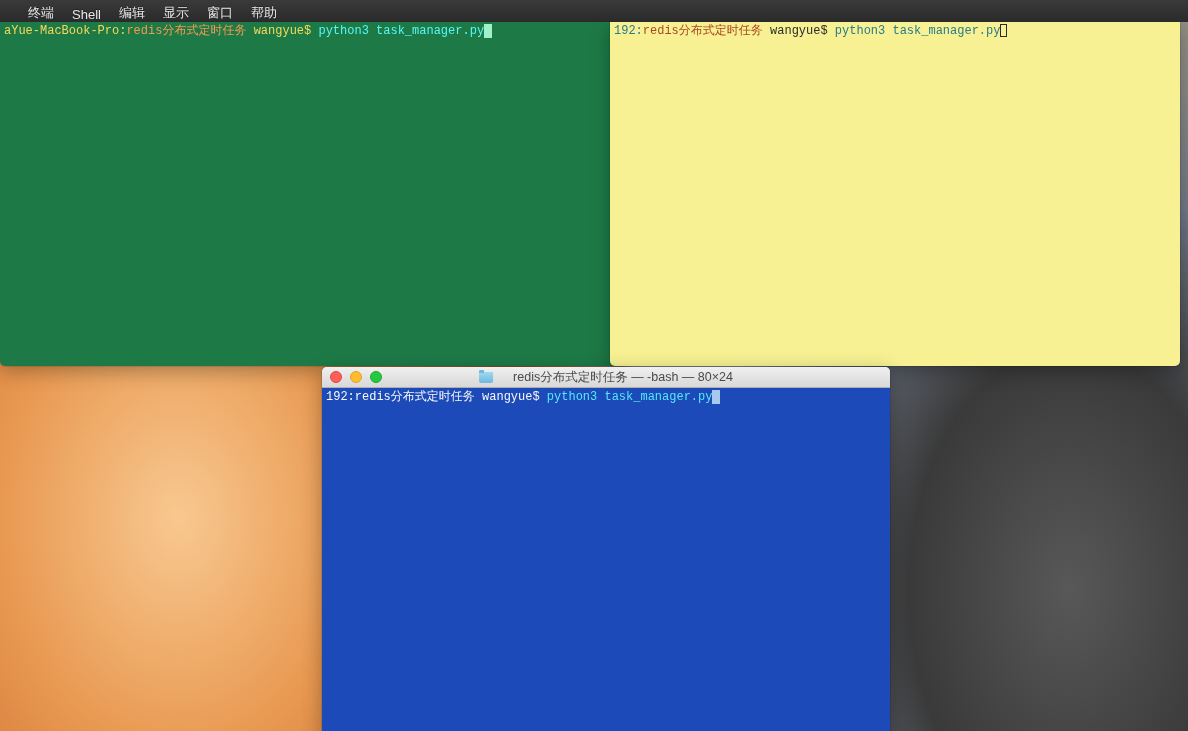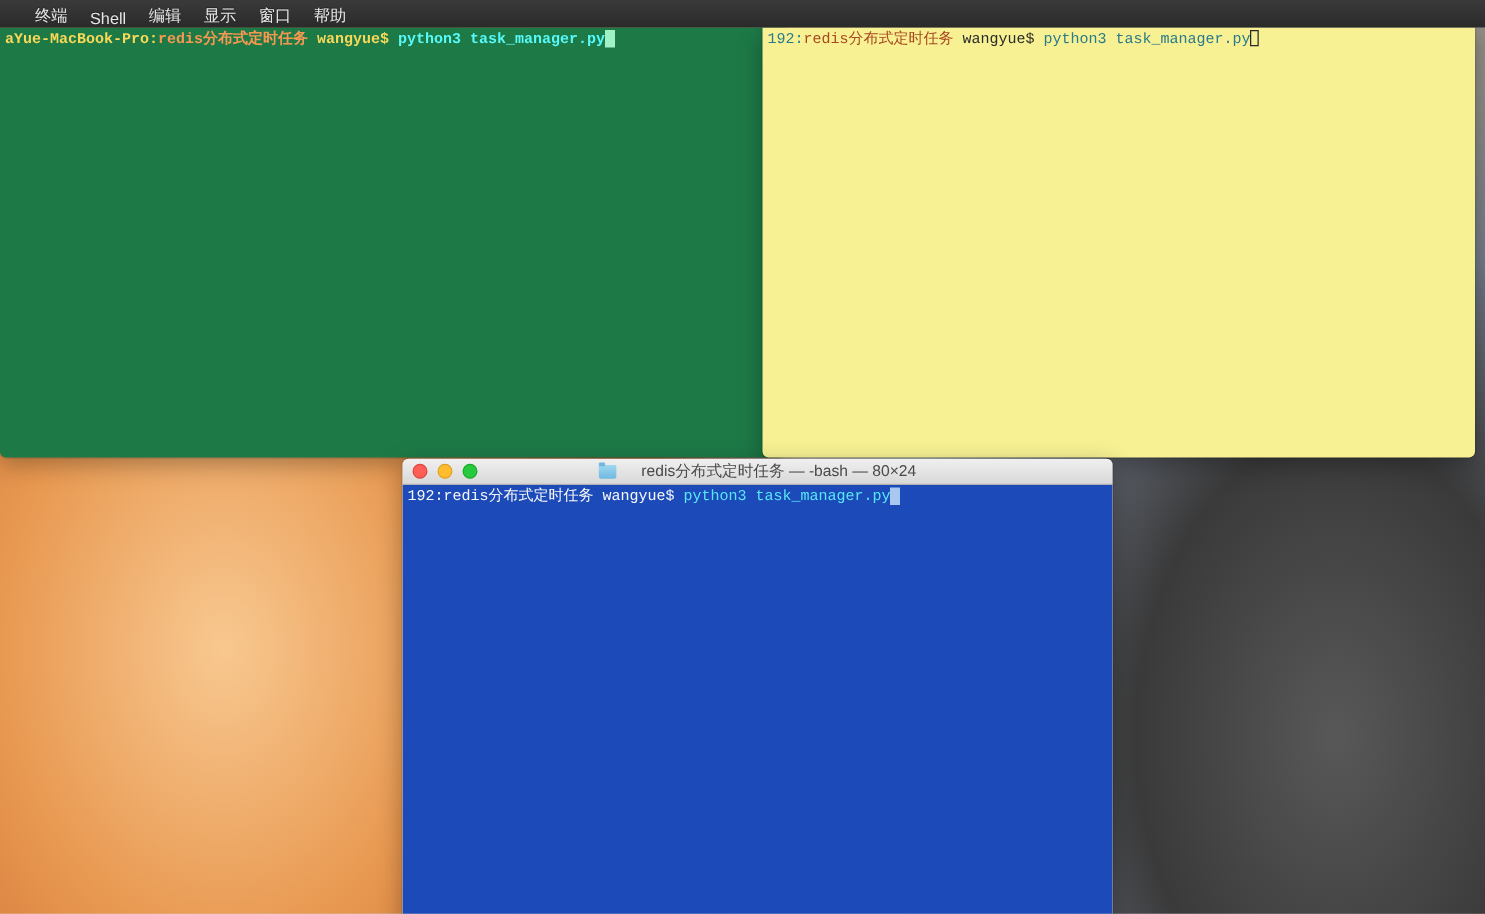--- a/index.html
+++ b/index.html
@@ -61,21 +61,20 @@
       font-size: 12px;
     }
     
     .terminal-green {
       top: 0px;
       left: 0px;
       width: 628px;
       height: 344px;
       background: #1d7a47;
       border-radius: 0 0 5px 5px;
-      font-weight: bold;
     }
     
     .terminal-yellow {
       top: 0px;
       left: 610px;
       width: 570px;
       height: 344px;
       background: #f7f193;
       border-radius: 0 0 5px 5px;
     }

